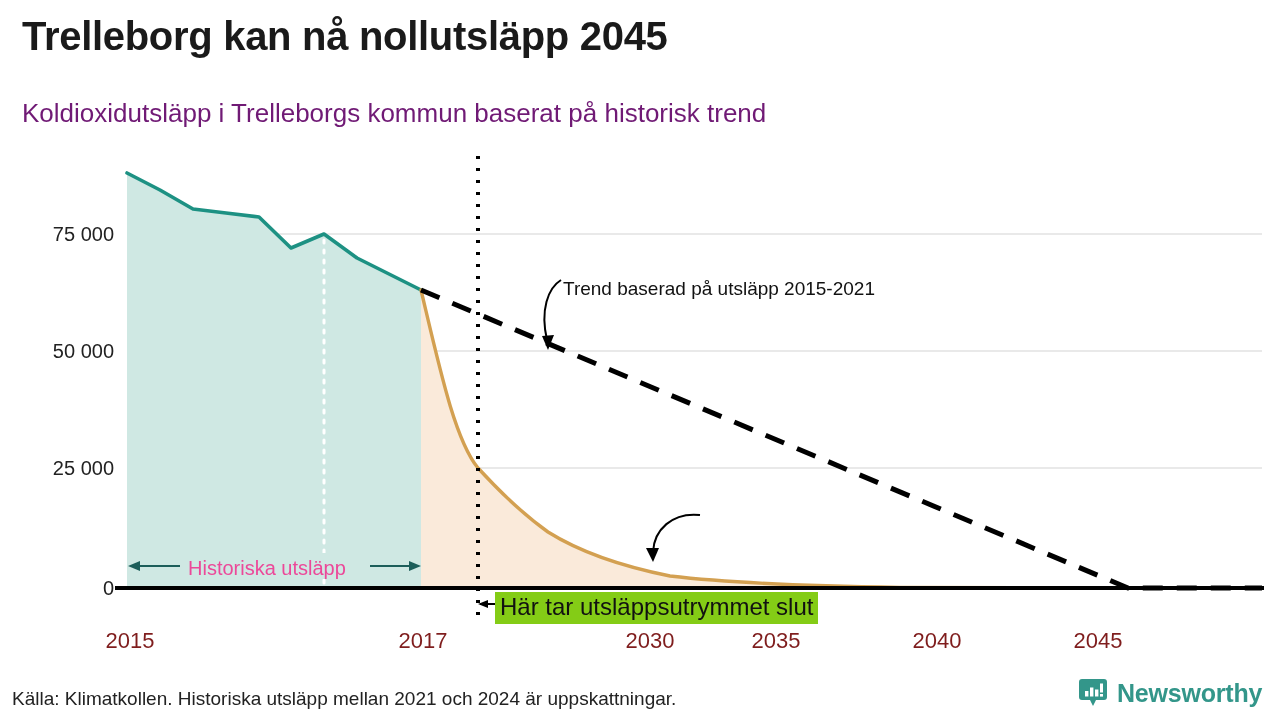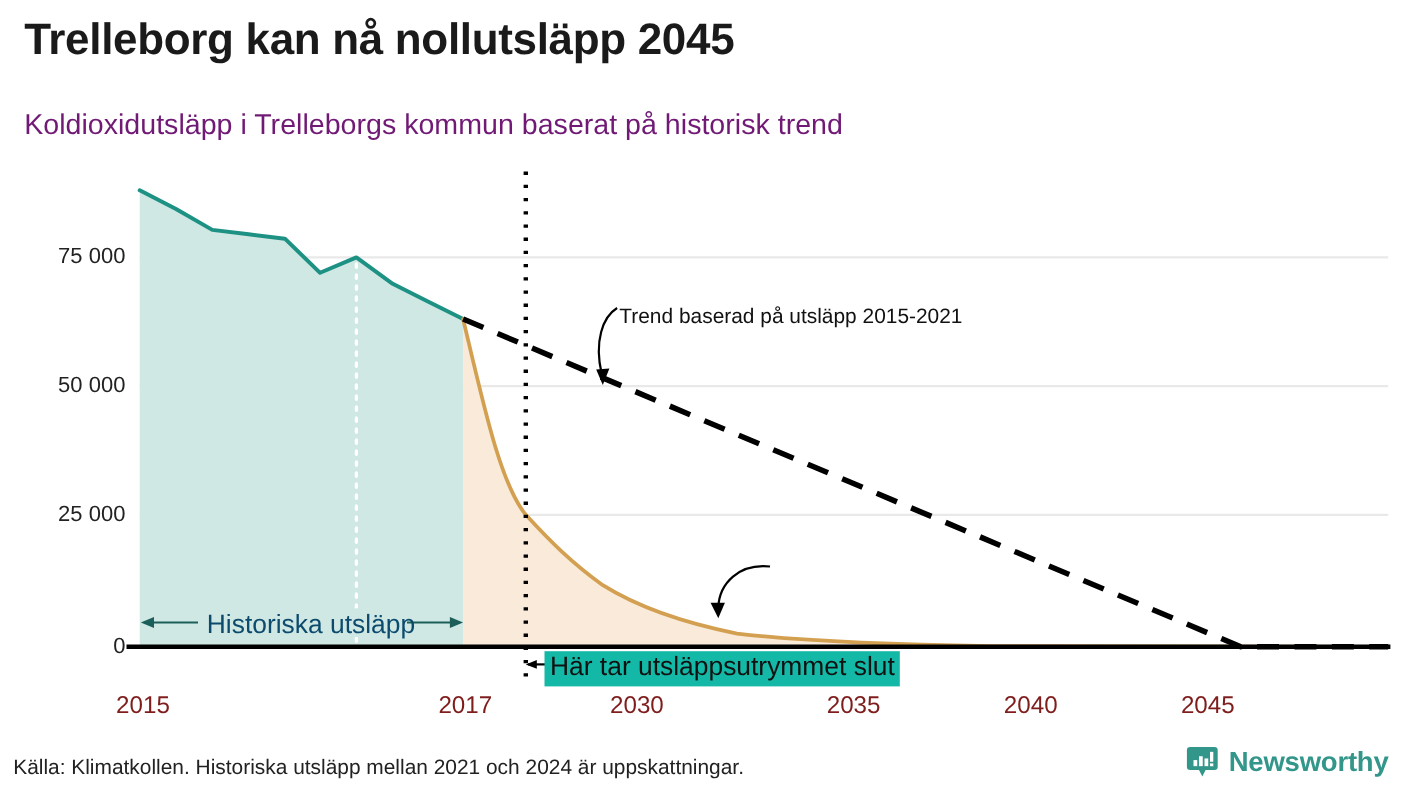--- a/index.html
+++ b/index.html
@@ -39,26 +39,26 @@
     white-space:nowrap;
   }
 
   .annot{
     position:absolute;
     font-size:19px;color:#111;
     line-height:24px;
     white-space:nowrap;
   }
   .annot-hist{
-    font-size:24px;color:#0c4a6e;
+    font-size:20px;color:#ec4899;
   }
   .highlight{
     position:absolute;
     font-size:24px;color:#111;
-    background:#14b8a6;
+    background:#84cc16;
     padding:1px 5px 3px 5px;
     white-space:nowrap;
   }
 
   .footer{
     position:absolute;left:12px;top:688px;
     font-size:19px;color:#222;white-space:nowrap;
   }
 
   .logo{
@@ -136,21 +136,21 @@
     </g>
   </svg>
 
   <div class="ylabel" style="left:4px;top:234px;">75 000</div>
   <div class="ylabel" style="left:4px;top:351px;">50 000</div>
   <div class="ylabel" style="left:4px;top:468px;">25 000</div>
   <div class="ylabel" style="left:4px;top:588px;">0</div>
 
   <div class="xlabel" style="left:130px;">2015</div>
   <div class="xlabel" style="left:423px;">2017</div>
-  <div class="xlabel" style="left:579px;">2030</div>
+  <div class="xlabel" style="left:650px;">2030</div>
   <div class="xlabel" style="left:776px;">2035</div>
   <div class="xlabel" style="left:937px;">2040</div>
   <div class="xlabel" style="left:1098px;">2045</div>
 
   <div class="annot" style="left:563px;top:277px;">Trend baserad på utsläpp 2015-2021</div>
 
 
   <div class="annot annot-hist" style="left:188px;top:556px;">Historiska utsläpp</div>
 
   <div class="highlight" style="left:495px;top:592px;">Här tar utsläppsutrymmet slut</div>

